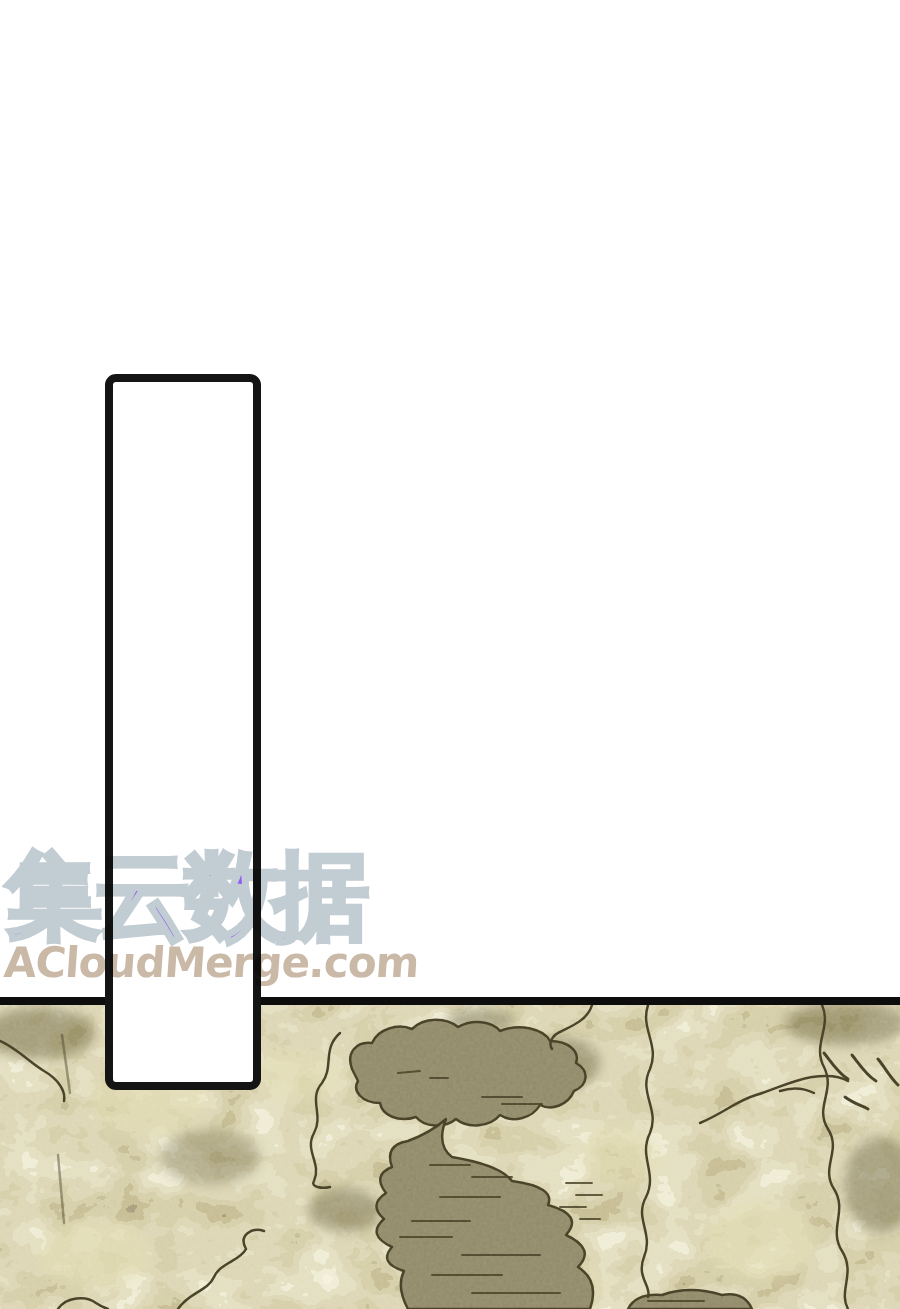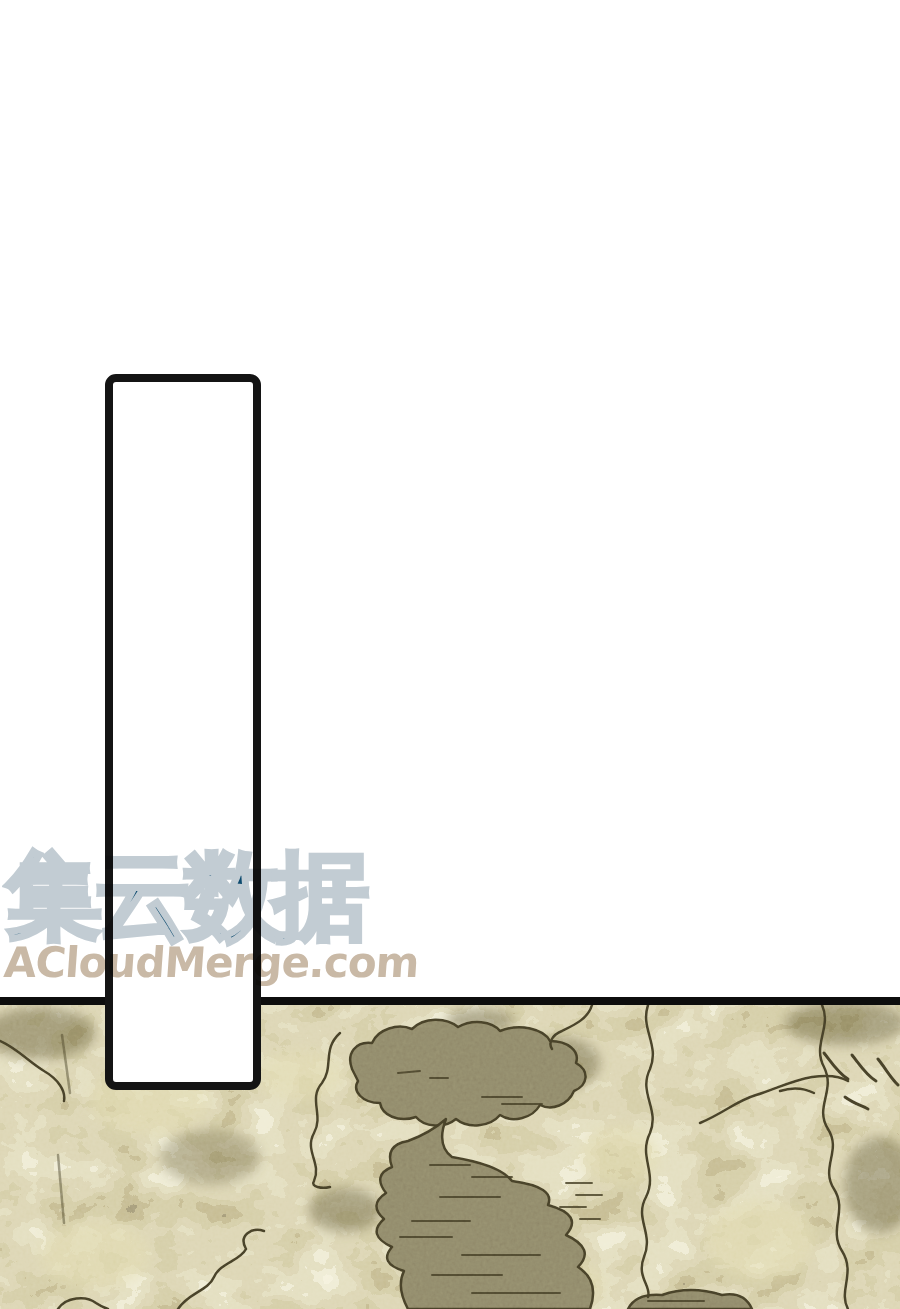--- a/index.html
+++ b/index.html
@@ -27,21 +27,21 @@
     border-radius:11px;z-index:2;
   }
   
   .watermark{
     position:absolute;left:0;top:0;width:900px;height:1309px;
     z-index:3;pointer-events:none;mix-blend-mode:multiply;
   }
   .wm-cn{
     position:absolute;left:6px;top:848px;
     font-size:96px;line-height:1;font-weight:700;letter-spacing:-7px;
-    color:#0c4a6e;
+    color:#8b5cf6;
     -webkit-text-stroke:4px var(--wm-cn,#c2ccd3);
     text-stroke:4px var(--wm-cn,#c2ccd3);
     white-space:nowrap;
   }
   .wm-site{
     position:absolute;left:4px;top:940px;
     font-size:42px;line-height:1.1;font-weight:800;letter-spacing:-1px;
     color:var(--wm-site,#c9b9a6);
     transform:skewX(-4deg);
     white-space:nowrap;

